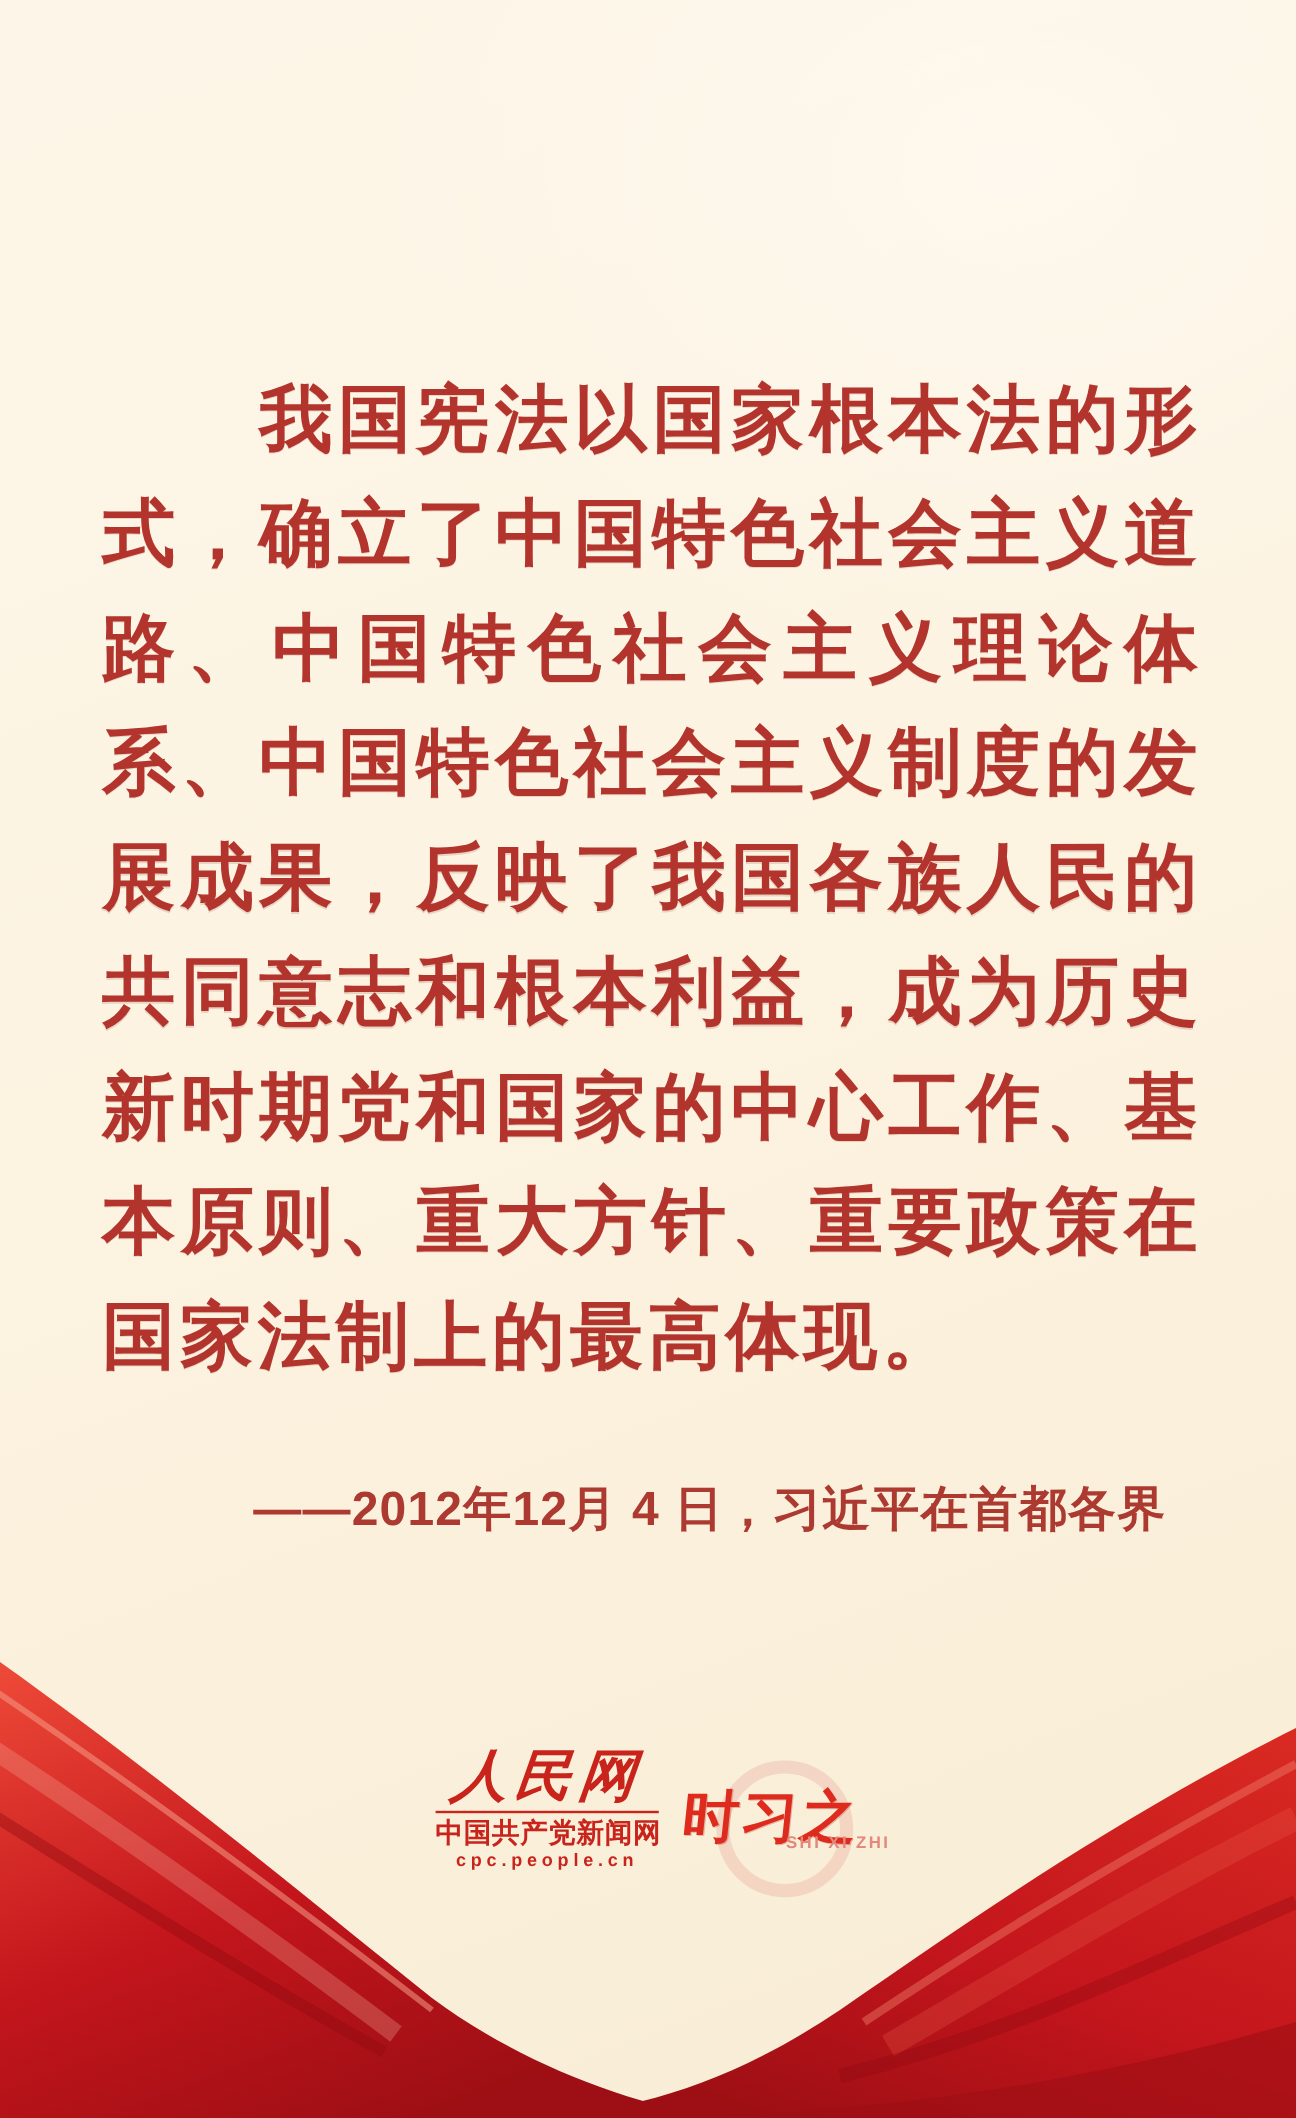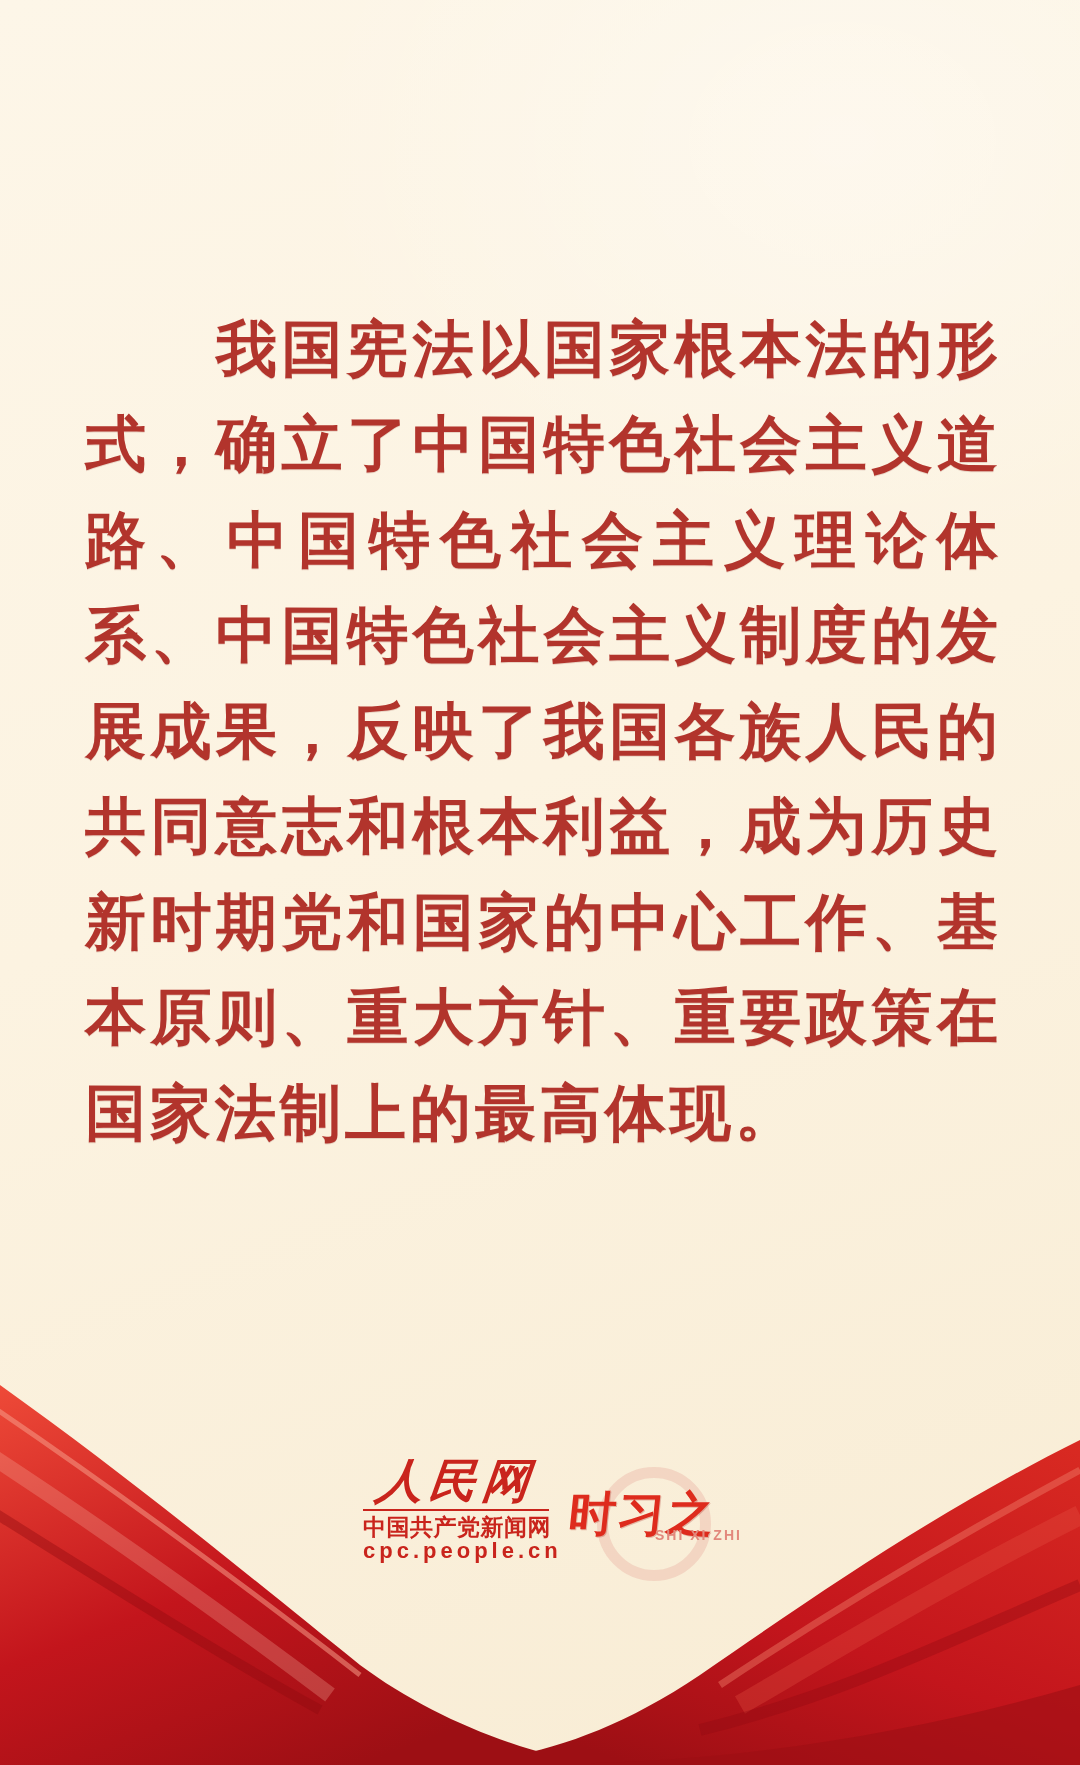--- a/index.html
+++ b/index.html
@@ -83,21 +83,21 @@
   }
   .people-sitename {
     font-weight: 700;
     font-size: 23px;
     line-height: 26px;
     letter-spacing: 0.5px;
     white-space: nowrap;
   }
   .people-domain {
     font-weight: 700;
-    font-size: 22px;
+    font-size: 15px;
     line-height: 22px;
     letter-spacing: 4px;
     white-space: nowrap;
   }
 
   .shixizhi {
     position: absolute;
     left: 565px;
     top: 1455px;
     width: 180px;
@@ -290,20 +290,21 @@
         <span class="ch">的</span>
         <span class="ch">最</span>
         <span class="ch">高</span>
         <span class="ch">体</span>
         <span class="ch">现</span>
         <span class="ch">。</span>
       </div>
   </div>
 
   <div class="attribution">
+    <div>——2012年12月 4 日，习近平在首都各界</div>
   </div>
 
   <svg class="wave-svg" viewBox="0 0 1080 510" preserveAspectRatio="none" aria-hidden="true">
     <defs>
       <linearGradient id="gradLeft" x1="0" y1="0" x2="0.6" y2="1">
         <stop offset="0" style="stop-color:var(--wave-bright-red, #ee4a38)"></stop>
         <stop offset="0.55" style="stop-color:var(--wave-deep-red, #c3151c)"></stop>
         <stop offset="1" style="stop-color:var(--wave-dark-red, #9d0f14)"></stop>
       </linearGradient>
       <linearGradient id="gradRight" x1="1" y1="0" x2="0.3" y2="1">

